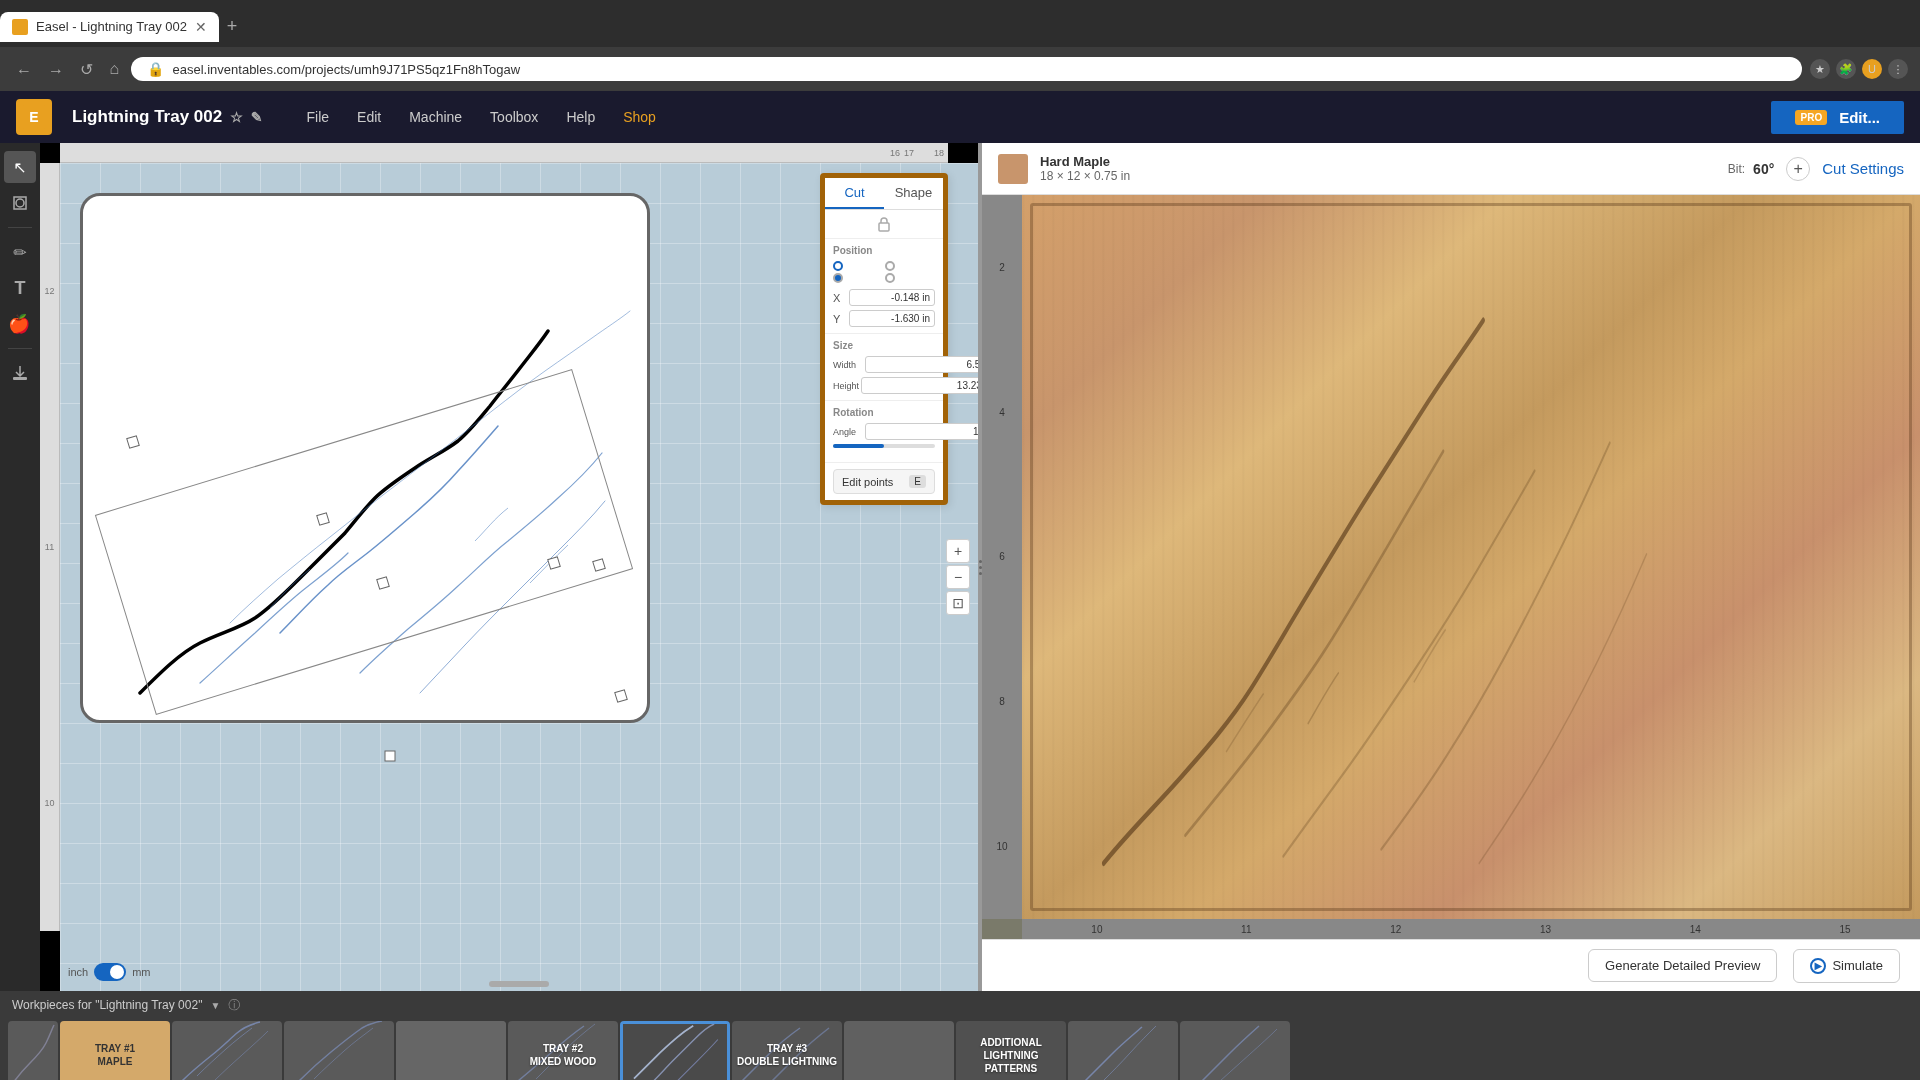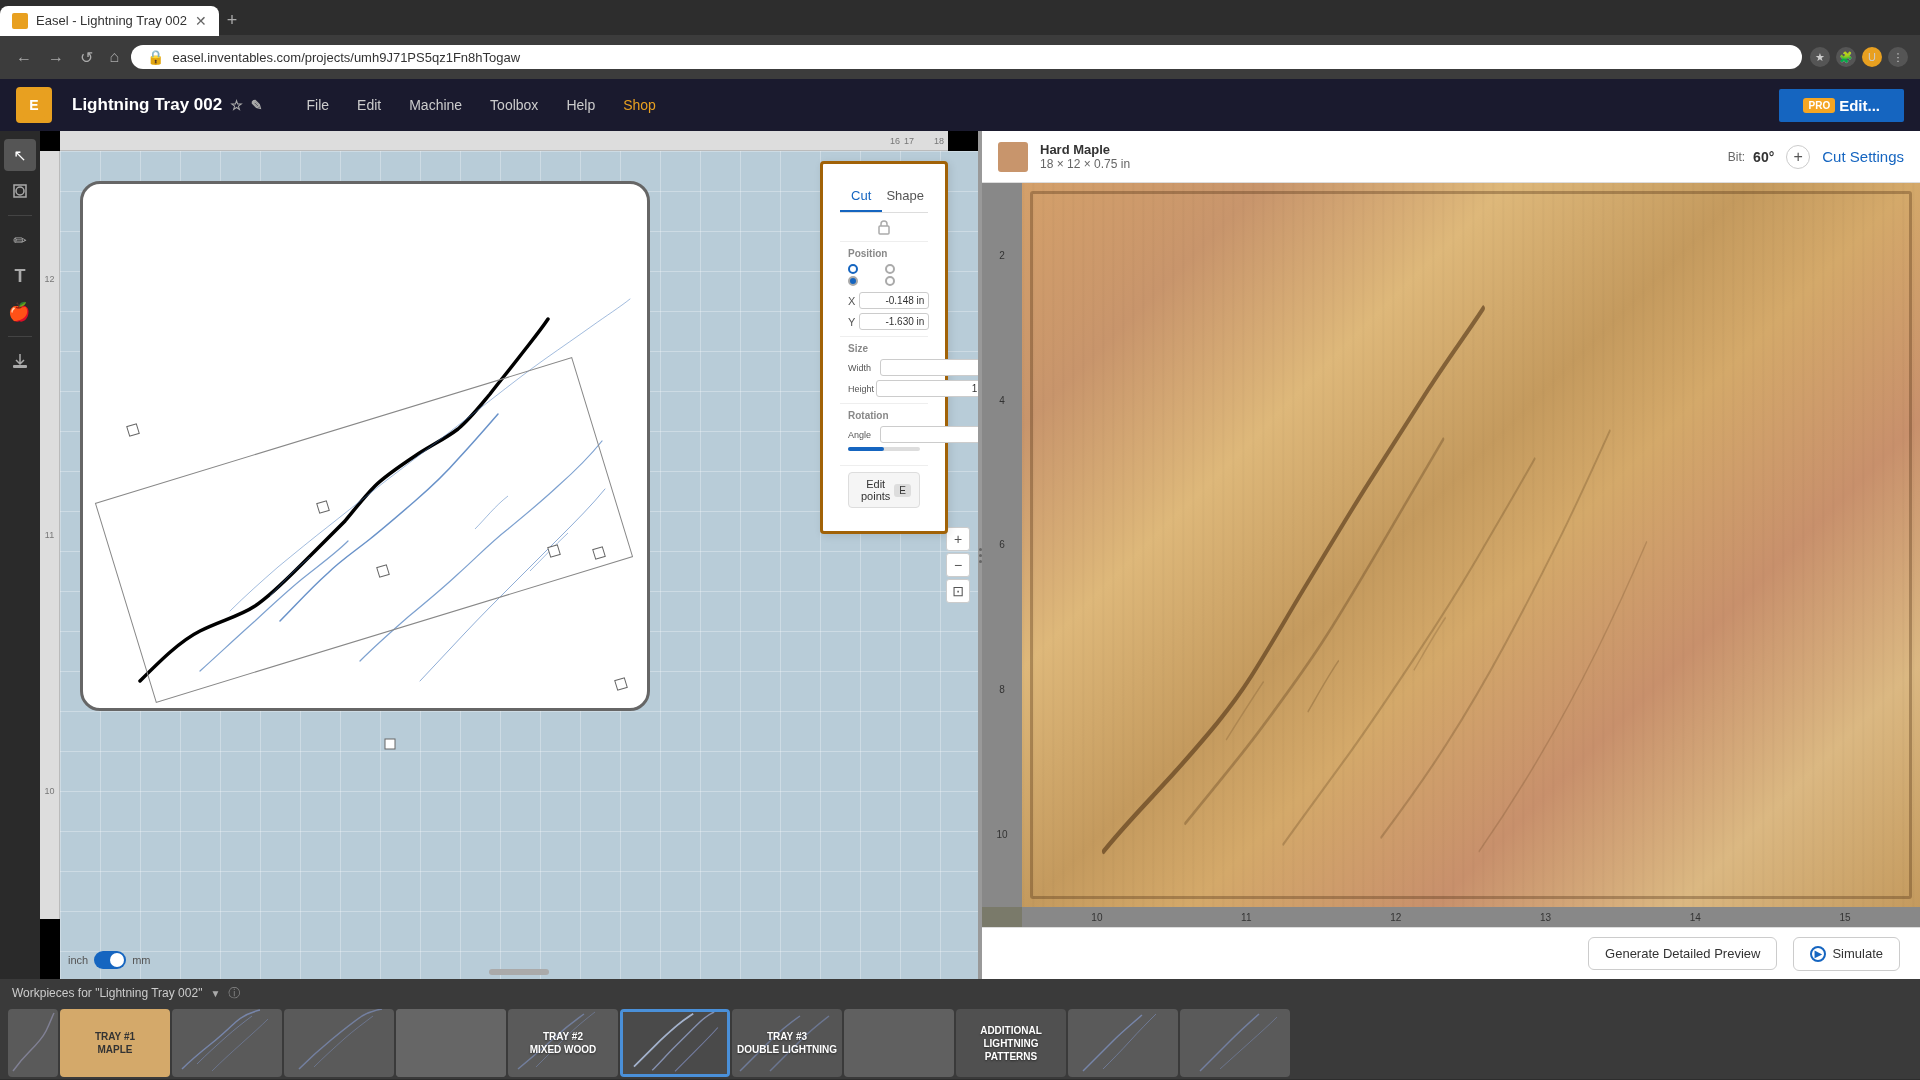--- a/index.html
+++ b/index.html
@@ -1,20 +1,20 @@
 <!DOCTYPE html>
 <html><head>
   <meta charset="utf-8">
   <style>
     * { box-sizing: border-box; margin: 0; padding: 0; }
     body { font-family: -apple-system, BlinkMacSystemFont, 'Segoe UI', sans-serif; background: #2d2d2d; overflow: hidden; width: 1920px; height: 1080px; }
 
     
     .browser-chrome { background: #3c3c3c; width: 100%; }
-    .browser-tab-bar { display: flex; align-items: center; background: #2d2d2d; padding: 6px 0 0 0; height: 35px; }
+    .browser-tab-bar { display: flex; align-items: center; background: #2d2d2d; padding: 6px 0 0 0; height: 47px; }
     .browser-tab { display: flex; align-items: center; background: #fff; border-radius: 8px 8px 0 0; padding: 0 12px; height: 30px; min-width: 200px; font-size: 13px; color: #333; gap: 8px; }
     .browser-tab-icon { width: 16px; height: 16px; background: #e8a020; border-radius: 2px; flex-shrink: 0; }
     .browser-tab-title { flex: 1; white-space: nowrap; overflow: hidden; text-overflow: ellipsis; }
     .browser-tab-close { color: #666; cursor: pointer; font-size: 14px; }
     .browser-tab-new { background: none; border: none; color: #aaa; font-size: 18px; margin-left: 8px; cursor: pointer; }
     .browser-nav { display: flex; align-items: center; background: #3c3c3c; padding: 6px 12px; gap: 8px; height: 44px; }
     .nav-btn { background: none; border: none; color: #aaa; font-size: 16px; cursor: pointer; padding: 4px; border-radius: 4px; }
     .address-bar { flex: 1; background: #fff; border-radius: 20px; padding: 4px 16px; font-size: 13px; color: #333; display: flex; align-items: center; gap: 8px; }
     .address-bar-url { flex: 1; color: #333; font-size: 13px; }
     .nav-icons { display: flex; gap: 6px; align-items: center; }
@@ -26,21 +26,21 @@
     
     .app-header { background: #1a1a2e; display: flex; align-items: center; height: 52px; padding: 0 16px; gap: 20px; }
     .app-logo { width: 36px; height: 36px; background: #e8a020; border-radius: 4px; display: flex; align-items: center; justify-content: center; color: white; font-weight: bold; font-size: 12px; flex-shrink: 0; }
     .app-title { color: white; font-size: 18px; font-weight: 600; display: flex; align-items: center; gap: 8px; }
     .app-title-star { color: #aaa; font-size: 14px; cursor: pointer; }
     .app-title-edit { color: #aaa; font-size: 14px; cursor: pointer; }
     .app-menu { display: flex; gap: 4px; margin-left: 12px; }
     .app-menu-item { color: #ccc; font-size: 14px; padding: 6px 12px; cursor: pointer; border-radius: 4px; }
     .app-menu-shop { color: #e8a020; }
     .spacer { flex: 1; }
-    .carve-btn { background: #1565c0; color: white; border: none; padding: 8px 24px; border-radius: 2px; font-size: 15px; font-weight: 600; cursor: pointer; display: flex; align-items: center; gap: 4px; }
+    .carve-btn { background: #1565c0; color: white; border: none; padding: 8px 24px; border-radius: 2px; font-size: 15px; font-weight: 600; cursor: pointer; display: flex; align-items: center; gap: 12px; }
     .pro-badge { background: #f5a623; color: white; font-size: 10px; font-weight: bold; padding: 2px 5px; border-radius: 3px; }
 
     
     .main-layout { display: flex; flex: 1; overflow: hidden; }
 
     
     .left-sidebar { width: 40px; background: #2a2a2a; display: flex; flex-direction: column; align-items: center; padding: 8px 0; gap: 4px; flex-shrink: 0; }
     .tool-btn { width: 32px; height: 32px; display: flex; align-items: center; justify-content: center; color: #aaa; cursor: pointer; border-radius: 4px; font-size: 16px; }
     .tool-btn.active { background: #555; color: white; }
     .tool-divider { width: 24px; height: 1px; background: #444; margin: 4px 0; }
@@ -240,21 +240,21 @@
           <span>inch</span>
           <div class="toggle-switch">
             <div class="toggle-knob"></div>
           </div>
           <span>mm</span>
         </div>
 
         <div style="position:absolute;bottom:4px;left:50%;transform:translateX(-50%);width:60px;height:6px;background:#aaa;border-radius:3px;"></div>
       </div>
 
-      <div style="position:absolute;right:30px;top:30px;width:128px;background:white;border:3px solid #a16207;border-radius:4px;padding:17px;z-index:10;box-shadow:2px 2px 8px rgba(0,0,0,0.1);">
+      <div style="position:absolute;right:30px;top:30px;width:128px;background:white;border:5px solid #a16207;border-radius:4px;padding:0;z-index:10;box-shadow:2px 2px 8px rgba(0,0,0,0.1);">
 
         <div style="display:flex;border-bottom:1px solid #ddd;">
           <div style="flex:1;text-align:center;padding:7px 4px;font-size:13px;cursor:pointer;color:#1565c0;border-bottom:2px solid #1565c0;">Cut</div>
           <div style="flex:1;text-align:center;padding:7px 4px;font-size:13px;cursor:pointer;color:#555;">Shape</div>
         </div>
 
         <div style="display:flex;justify-content:center;padding:6px;border-bottom:1px solid #eee;">
           <svg width="16" height="16" viewBox="0 0 16 16">
             <rect x="3" y="7" width="10" height="8" rx="1" fill="none" stroke="#aaa" stroke-width="1.5"></rect>
             <path d="M5 7 V5 A3 3 0 0 1 11 5 V7" fill="none" stroke="#aaa" stroke-width="1.5"></path>

